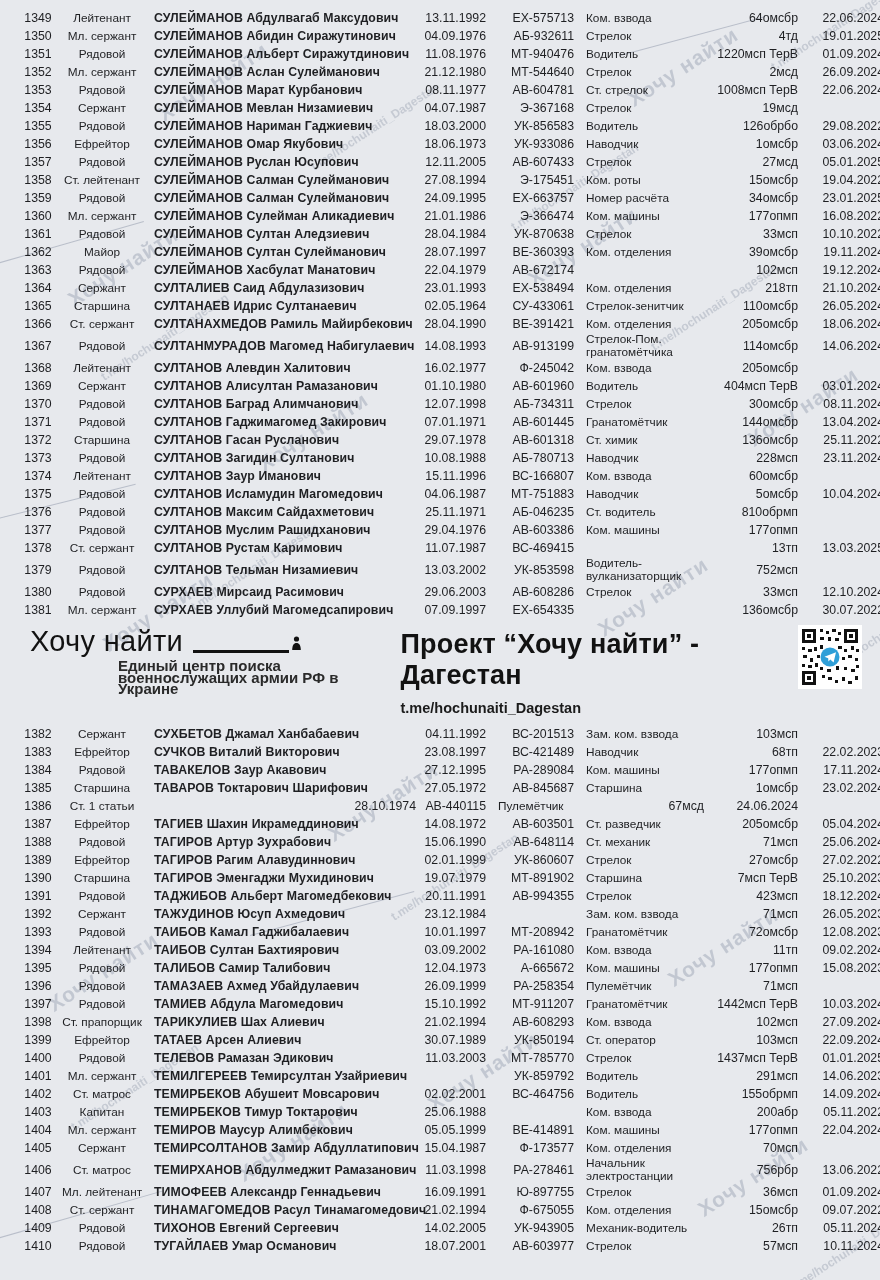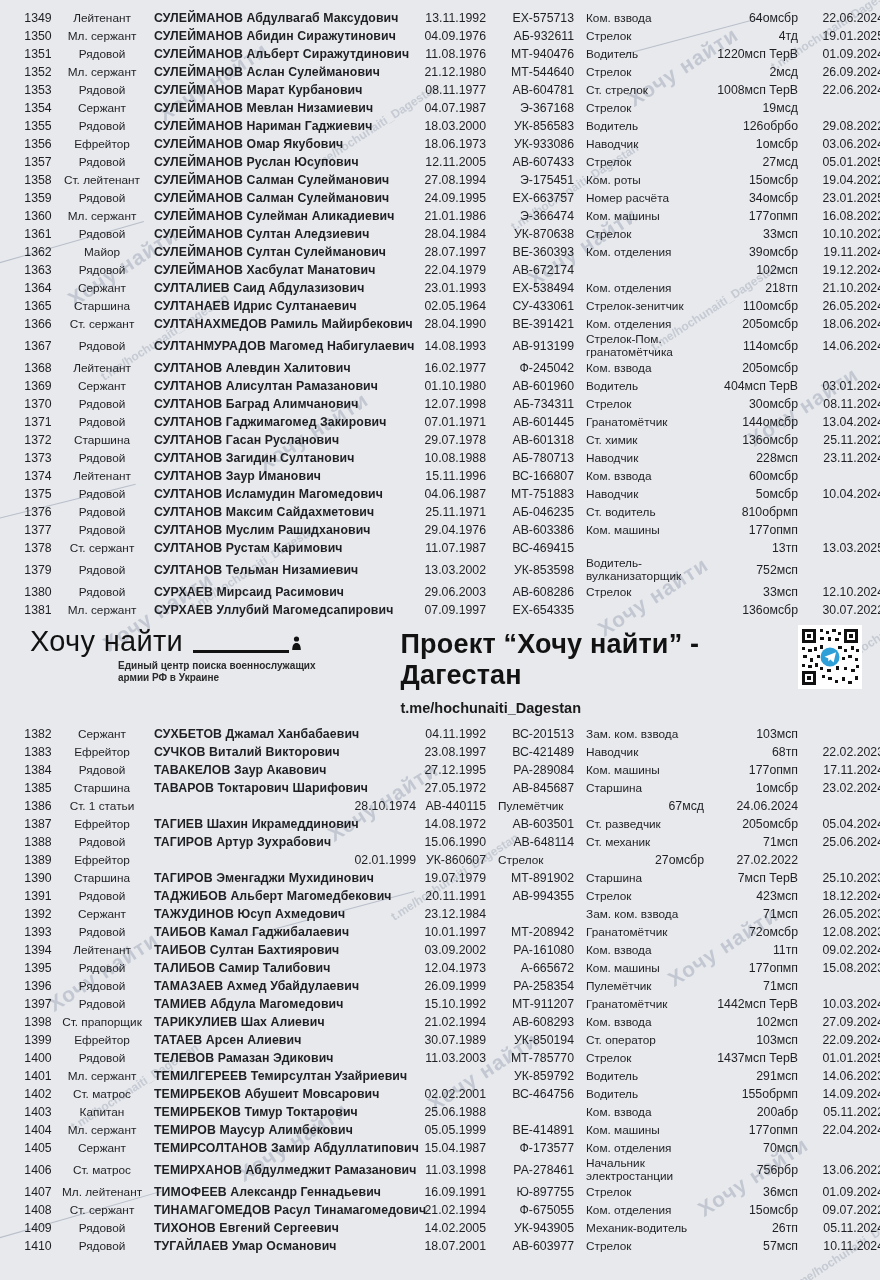--- a/index.html
+++ b/index.html
@@ -30,21 +30,21 @@
   .c-unit{text-align:right;}
   .c-date{text-align:right;}
 
   
   #banner{position:relative;z-index:2;height:84px;margin:6px 8px 4px 16px;display:flex;align-items:flex-start;}
   #logo-block{width:360px;padding-left:14px;}
   #logo-line1{display:flex;align-items:flex-end;}
   #logo-title{font-size:29px;font-weight:500;letter-spacing:.3px;color:#121212;}
   #logo-rule{flex:0 0 96px;height:3px;background:#121212;margin:0 2px 5px 10px;}
   #logo-pin{margin-bottom:3px;}
-  #logo-sub{margin:2px 0 0 88px;font-size:10px;font-weight:bold;color:#2a2a2a;line-height:11.5px;width:230px;}
+  #logo-sub{margin:2px 0 0 88px;font-size:15px;font-weight:bold;color:#2a2a2a;line-height:11.5px;width:230px;}
   #project-block{margin-left:36px;padding-top:4px;}
   #project-title{font-size:27px;font-weight:bold;color:#121212;letter-spacing:.2px;}
   #project-link{font-size:14.5px;font-weight:bold;color:#1b1b1b;margin-top:9px;}
   #qr-wrap{margin-left:auto;margin-right:10px;position:relative;width:64px;height:64px;background:#fff;
            display:flex;align-items:center;justify-content:center;}
   #qr-wrap svg{display:block;}
 </style>
 </head>
 <body>
 
@@ -555,20 +555,21 @@
         <div class="cell c-name">ТАГИРОВ Артур Зухрабович</div>
         <div class="cell c-dob">15.06.1990</div>
         <div class="cell c-id">АВ-648114</div>
         <div class="cell c-pos">Ст. механик</div>
         <div class="cell c-unit">71мсп</div>
         <div class="cell c-date">25.06.2024</div>
       </div>
       <div class="trow">
         <div class="cell c-num">1389</div>
         <div class="cell c-rank">Ефрейтор</div>
+        <div class="cell c-name">ТАГИРОВ Рагим Алавудиннович</div>
         <div class="cell c-dob">02.01.1999</div>
         <div class="cell c-id">УК-860607</div>
         <div class="cell c-pos">Стрелок</div>
         <div class="cell c-unit">27омсбр</div>
         <div class="cell c-date">27.02.2022</div>
       </div>
       <div class="trow">
         <div class="cell c-num">1390</div>
         <div class="cell c-rank">Старшина</div>
         <div class="cell c-name">ТАГИРОВ Эменгаджи Мухидинович</div>

